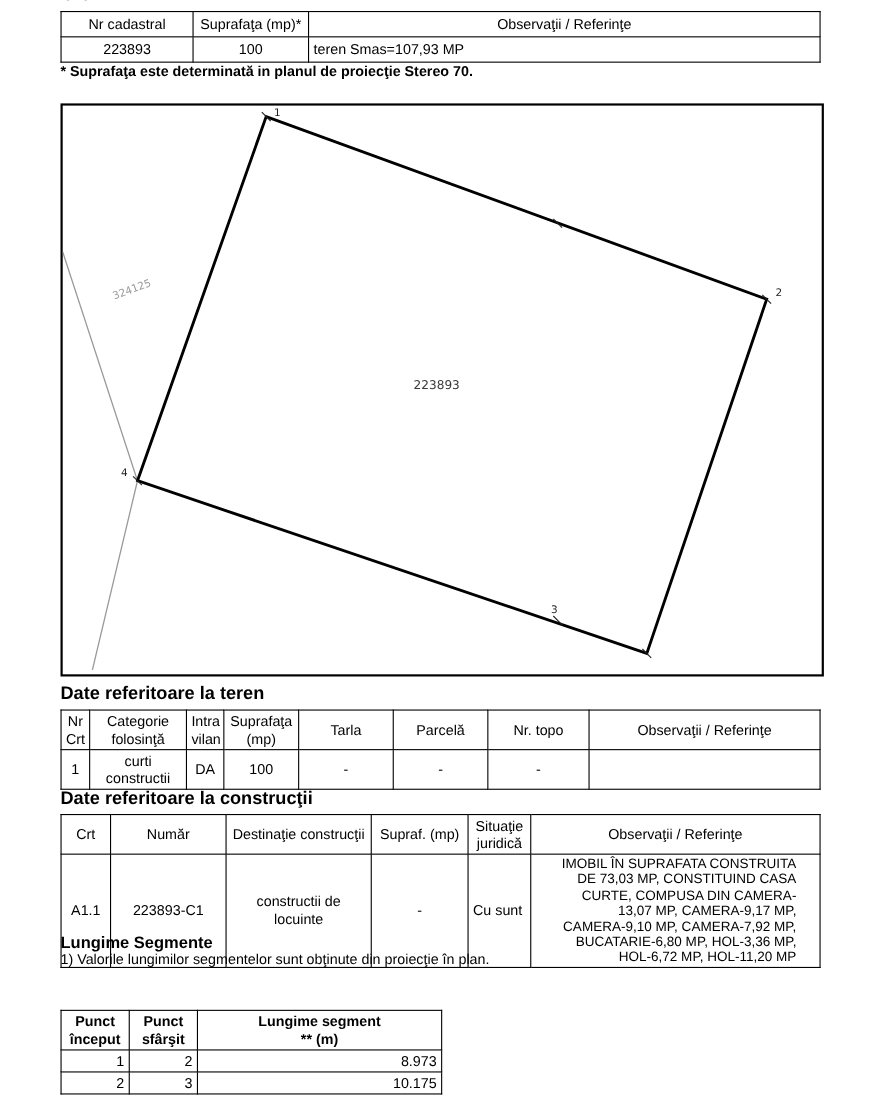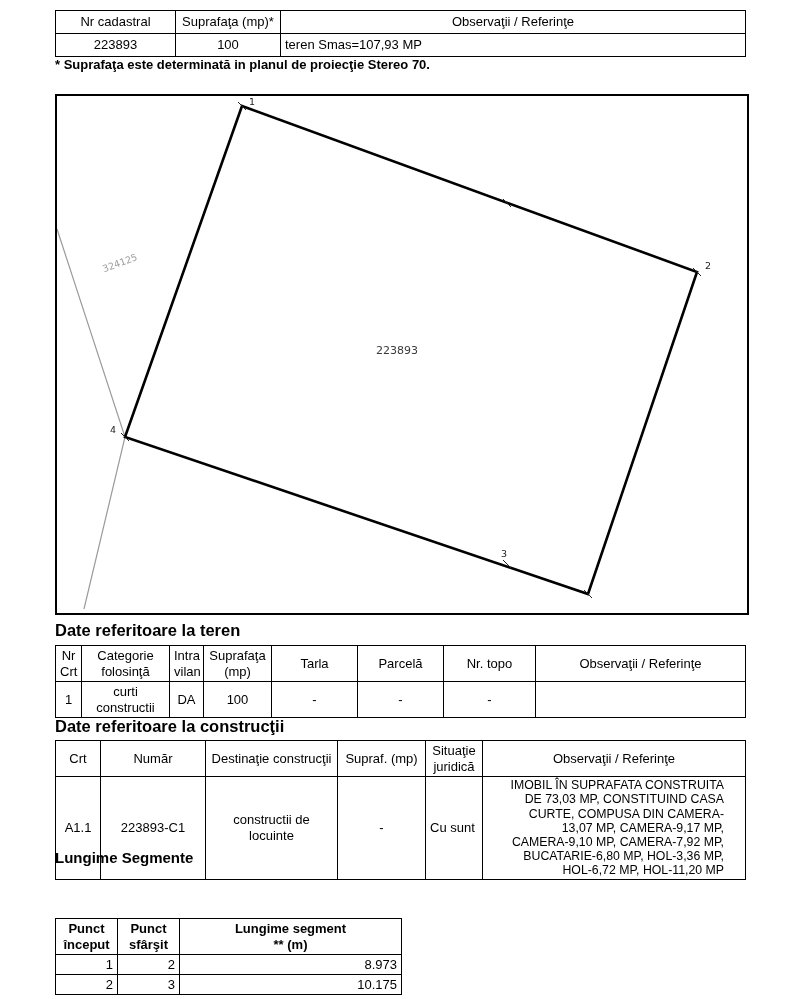--- a/index.html
+++ b/index.html
@@ -173,20 +173,21 @@
         <td class="center">223893-C1</td>
         <td class="center">constructii de locuinte</td>
         <td class="center">-</td>
         <td class="left">Cu sunt</td>
         <td class="obs-cell">IMOBIL ÎN SUPRAFATA CONSTRUITA DE 73,03 MP, CONSTITUIND CASA CURTE, COMPUSA DIN CAMERA-13,07 MP, CAMERA-9,17 MP, CAMERA-9,10 MP, CAMERA-7,92 MP, BUCATARIE-6,80 MP, HOL-3,36 MP, HOL-6,72 MP, HOL-11,20 MP</td>
       </tr>
     </tbody>
   </table>
 
   <div class="abs seg-heading">Lungime Segmente</div>
+  <div class="abs seg-note">1) Valorile lungimilor segmentelor sunt obţinute din proiecţie în plan.</div>
 
   <table class="abs seg-table">
     <colgroup>
         <col style="width:62px">
         <col style="width:62px">
         <col style="width:222px">
       </colgroup>
     <thead>
       <tr>
         <th>Punct început</th>

